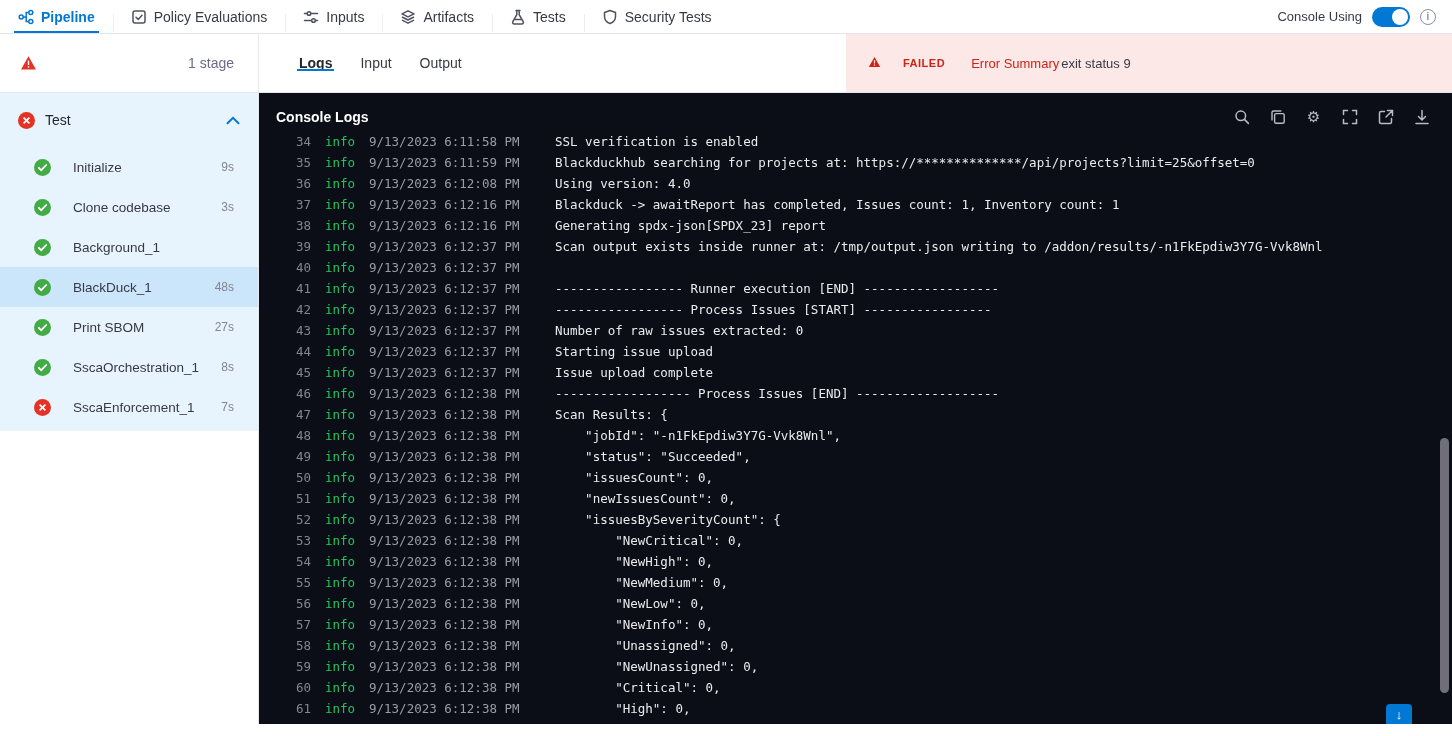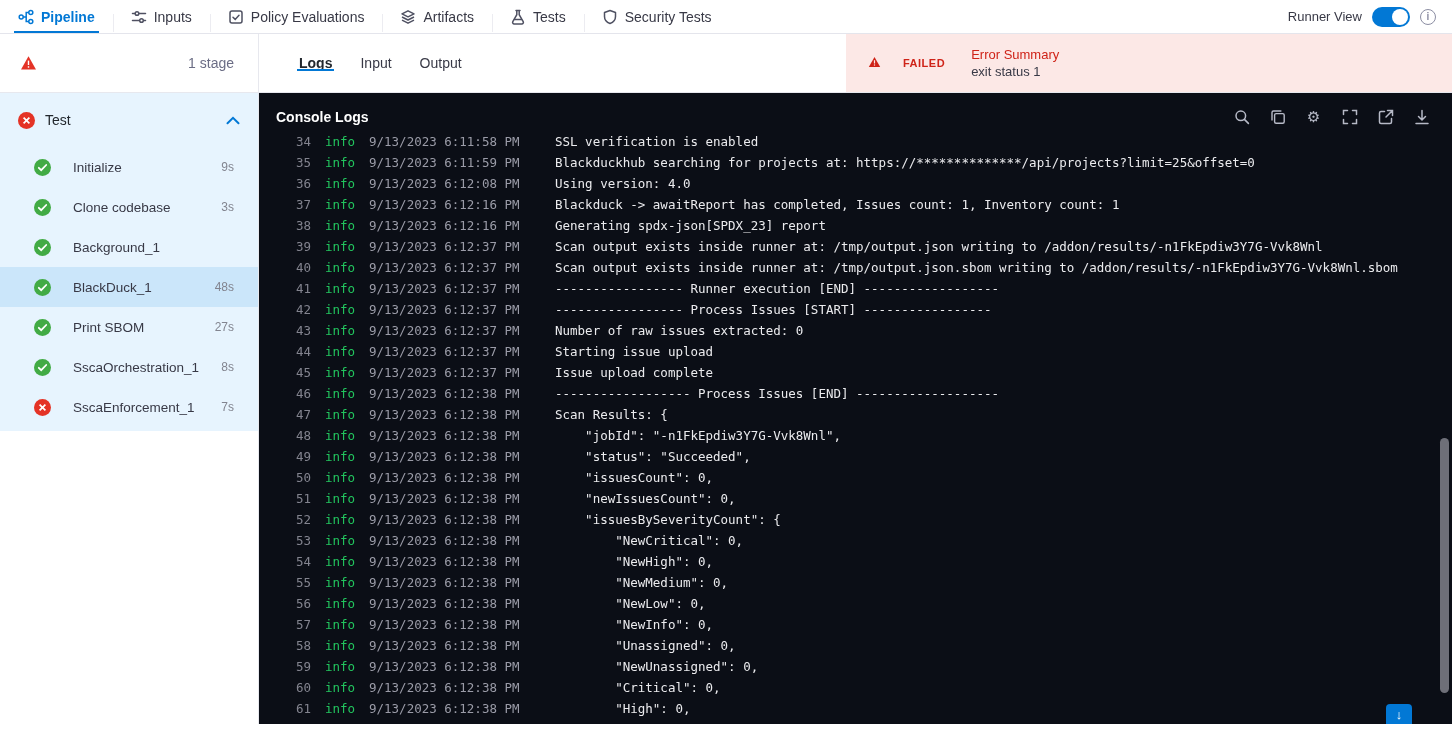--- a/index.html
+++ b/index.html
@@ -46,21 +46,21 @@
   
   .main { flex:1; display:flex; flex-direction:column; min-width:0; }
   .main-top { height:59px; display:flex; align-items:stretch; border-bottom:1px solid #e7e8ee; }
   .log-tabs { width:587px; display:flex; align-items:center; padding-left:26px; background:#fff; }
   .main-tab { display:flex; align-items:center; padding:0 14px; font-size:14px; color:#383946; cursor:pointer; position:relative; }
   .main-tab.active { color:#22272d; font-weight:bold; }
   .main-tab.active::after { content:""; position:absolute; left:12px; right:12px; bottom:0; height:2px; background:#0278d5; }
   .error-banner { flex:1; background:#fce8e6; display:flex; align-items:center; gap:26px; padding-left:22px; }
   .failed-badge { display:flex; align-items:center; gap:22px; font-size:11px; font-weight:bold;
                   letter-spacing:.5px; color:#cf2318; }
-  .error-texts { display:flex; flex-direction:column; gap:2px; }
+  .error-texts { display:flex; gap:2px; }
   .error-title { font-size:13px; color:#cf2318; }
   .error-detail { font-size:13px; color:#383946; }
 
   
   .console { flex:1; background:#0b0e16; position:relative; display:flex; flex-direction:column; min-height:0; }
   .console-header { height:47px; display:flex; align-items:center; justify-content:space-between;
                     padding:0 22px 0 17px; flex:none;gap:20px; }
   .console-title { color:#fff; font-size:14px; font-weight:bold; }
   .console-actions { display:flex; align-items:center; gap:19px; }
   .cicon { width:17px; height:17px; display:flex; align-items:center; justify-content:center;
@@ -93,38 +93,38 @@
             <circle cx="12.8" cy="3.5" r="2"></circle>
             <circle cx="12.8" cy="12.5" r="2"></circle>
             <path d="M5.2 8h3m0 0V3.5h2.6M8.2 8v4.5h2.6"></path>
           </svg>
         </span>
         <span>Pipeline</span>
       </div>
       <div class="nav-tab">
         <span class="nav-icon">
           <svg width="16" height="16" viewBox="0 0 16 16" fill="none" stroke="#4f5162" stroke-width="1.5" stroke-linecap="round">
+            <rect x="2" y="2" width="12" height="12" rx="2"></rect>
+            <path d="M5 8.2 7.2 10.4 11 6.2"></path>
+          </svg>
+        </span>
+        <span>Policy Evaluations</span>
+      </div>
+      <div class="nav-tab">
+        <span class="nav-icon">
+          <svg width="16" height="16" viewBox="0 0 16 16" fill="none" stroke="#4f5162" stroke-width="1.5" stroke-linecap="round">
             <path d="M1.5 4.5h13M1.5 11.5h13"></path>
             <circle cx="6" cy="4.5" r="1.8" fill="#fff"></circle>
             <circle cx="10.5" cy="11.5" r="1.8" fill="#fff"></circle>
           </svg>
         </span>
         <span>Inputs</span>
       </div>
       <div class="nav-tab">
         <span class="nav-icon">
-          <svg width="16" height="16" viewBox="0 0 16 16" fill="none" stroke="#4f5162" stroke-width="1.5" stroke-linecap="round">
-            <rect x="2" y="2" width="12" height="12" rx="2"></rect>
-            <path d="M5 8.2 7.2 10.4 11 6.2"></path>
-          </svg>
-        </span>
-        <span>Policy Evaluations</span>
-      </div>
-      <div class="nav-tab">
-        <span class="nav-icon">
           <svg width="16" height="16" viewBox="0 0 16 16" fill="none" stroke="#4f5162" stroke-width="1.5" stroke-linejoin="round">
             <path d="M8 1.8 14 4.8 8 7.8 2 4.8z"></path>
             <path d="M2 8l6 3 6-3M2 11.2l6 3 6-3"></path>
           </svg>
         </span>
         <span>Artifacts</span>
       </div>
       <div class="nav-tab">
         <span class="nav-icon">
           <svg width="16" height="16" viewBox="0 0 16 16" fill="none" stroke="#4f5162" stroke-width="1.5" stroke-linecap="round">
@@ -137,21 +137,21 @@
       <div class="nav-tab">
         <span class="nav-icon">
           <svg width="16" height="16" viewBox="0 0 16 16" fill="none" stroke="#4f5162" stroke-width="1.5" stroke-linejoin="round">
             <path d="M8 1.5 13.5 3.5v4c0 3.4-2.3 5.9-5.5 7-3.2-1.1-5.5-3.6-5.5-7v-4z"></path>
           </svg>
         </span>
         <span>Security Tests</span>
       </div>
     </div>
   <div class="nav-right">
-    <span class="console-view-label">Runner View</span>
+    <span class="console-view-label">Console Using</span>
     <div class="toggle">
       <div class="knob"></div>
     </div>
     <div class="info-icon">i</div>
   </div>
 </div>
 
 <div class="layout">
 
   <div class="sidebar">
@@ -269,21 +269,21 @@
             <svg width="13" height="12" viewBox="0 0 13 12">
               <path d="M6.5 1 12.2 11H.8z" fill="#cf2318"></path>
               <rect x="5.9" y="4.2" width="1.2" height="3.3" fill="#fce8e6"></rect>
               <rect x="5.9" y="8.4" width="1.2" height="1.2" fill="#fce8e6"></rect>
             </svg>
           </span>
           <span>FAILED</span>
         </div>
         <div class="error-texts">
           <span class="error-title">Error Summary</span>
-          <span class="error-detail">exit status 1</span>
+          <span class="error-detail">exit status 9</span>
         </div>
       </div>
     </div>
 
     <div class="console">
       <div class="console-header">
         <span class="console-title">Console Logs</span>
         <div class="console-actions">
           <span class="cicon">
             <svg width="16" height="16" viewBox="0 0 16 16">
@@ -317,21 +317,21 @@
         </div>
       </div>
 
       <div class="log-scroll">
           <div class="log-row"><span class="log-num">34</span><span class="log-lvl">info</span><span class="log-time">9/13/2023 6:11:58 PM</span><span class="log-msg">SSL verification is enabled</span></div>
           <div class="log-row"><span class="log-num">35</span><span class="log-lvl">info</span><span class="log-time">9/13/2023 6:11:59 PM</span><span class="log-msg">Blackduckhub searching for projects at: https://**************/api/projects?limit=25&amp;offset=0</span></div>
           <div class="log-row"><span class="log-num">36</span><span class="log-lvl">info</span><span class="log-time">9/13/2023 6:12:08 PM</span><span class="log-msg">Using version: 4.0</span></div>
           <div class="log-row"><span class="log-num">37</span><span class="log-lvl">info</span><span class="log-time">9/13/2023 6:12:16 PM</span><span class="log-msg">Blackduck -&gt; awaitReport has completed, Issues count: 1, Inventory count: 1</span></div>
           <div class="log-row"><span class="log-num">38</span><span class="log-lvl">info</span><span class="log-time">9/13/2023 6:12:16 PM</span><span class="log-msg">Generating spdx-json[SPDX_23] report</span></div>
           <div class="log-row"><span class="log-num">39</span><span class="log-lvl">info</span><span class="log-time">9/13/2023 6:12:37 PM</span><span class="log-msg">Scan output exists inside runner at: /tmp/output.json writing to /addon/results/-n1FkEpdiw3Y7G-Vvk8Wnl</span></div>
-          <div class="log-row"><span class="log-num">40</span><span class="log-lvl">info</span><span class="log-time">9/13/2023 6:12:37 PM</span><span class="log-msg">Scan output exists inside runner at: /tmp/output.json.sbom writing to /addon/results/-n1FkEpdiw3Y7G-Vvk8Wnl.sbom</span></div>
+          <div class="log-row"><span class="log-num">40</span><span class="log-lvl">info</span><span class="log-time">9/13/2023 6:12:37 PM</span></div>
           <div class="log-row"><span class="log-num">41</span><span class="log-lvl">info</span><span class="log-time">9/13/2023 6:12:37 PM</span><span class="log-msg">----------------- Runner execution [END] ------------------</span></div>
           <div class="log-row"><span class="log-num">42</span><span class="log-lvl">info</span><span class="log-time">9/13/2023 6:12:37 PM</span><span class="log-msg">----------------- Process Issues [START] -----------------</span></div>
           <div class="log-row"><span class="log-num">43</span><span class="log-lvl">info</span><span class="log-time">9/13/2023 6:12:37 PM</span><span class="log-msg">Number of raw issues extracted: 0</span></div>
           <div class="log-row"><span class="log-num">44</span><span class="log-lvl">info</span><span class="log-time">9/13/2023 6:12:37 PM</span><span class="log-msg">Starting issue upload</span></div>
           <div class="log-row"><span class="log-num">45</span><span class="log-lvl">info</span><span class="log-time">9/13/2023 6:12:37 PM</span><span class="log-msg">Issue upload complete</span></div>
           <div class="log-row"><span class="log-num">46</span><span class="log-lvl">info</span><span class="log-time">9/13/2023 6:12:38 PM</span><span class="log-msg">------------------ Process Issues [END] -------------------</span></div>
           <div class="log-row"><span class="log-num">47</span><span class="log-lvl">info</span><span class="log-time">9/13/2023 6:12:38 PM</span><span class="log-msg">Scan Results: {</span></div>
           <div class="log-row"><span class="log-num">48</span><span class="log-lvl">info</span><span class="log-time">9/13/2023 6:12:38 PM</span><span class="log-msg">    "jobId": "-n1FkEpdiw3Y7G-Vvk8Wnl",</span></div>
           <div class="log-row"><span class="log-num">49</span><span class="log-lvl">info</span><span class="log-time">9/13/2023 6:12:38 PM</span><span class="log-msg">    "status": "Succeeded",</span></div>
           <div class="log-row"><span class="log-num">50</span><span class="log-lvl">info</span><span class="log-time">9/13/2023 6:12:38 PM</span><span class="log-msg">    "issuesCount": 0,</span></div>

